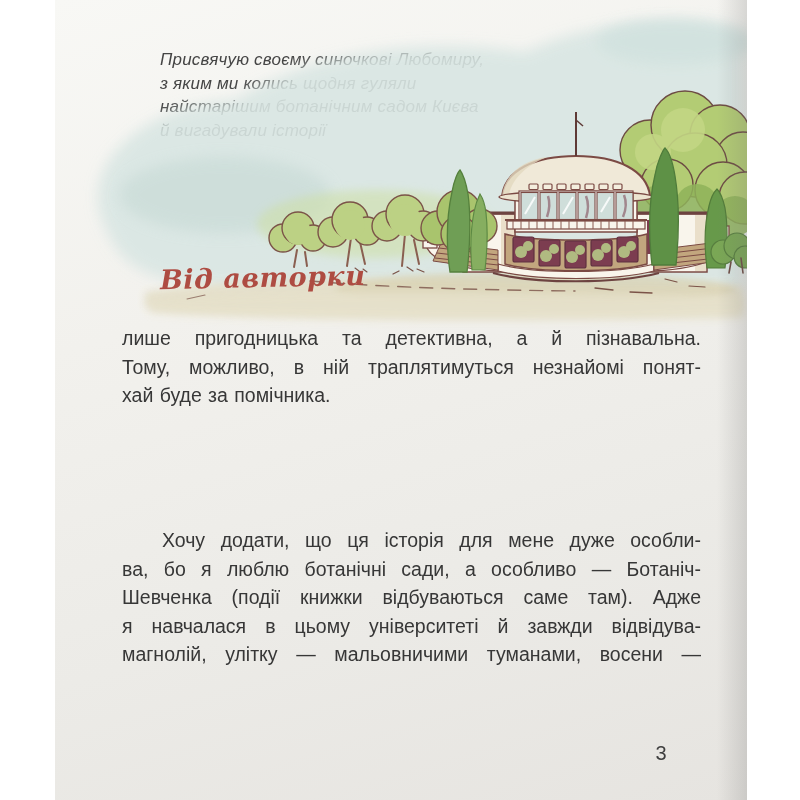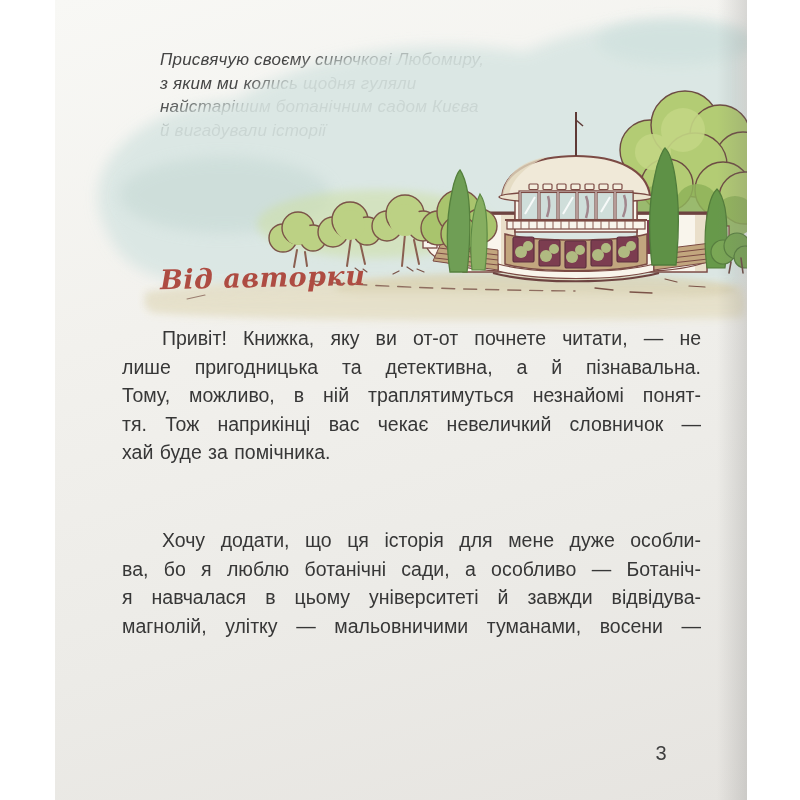--- a/index.html
+++ b/index.html
@@ -297,30 +297,29 @@
           <path d="M575,292 l22,1" stroke-width="1.3"></path>
         <path d="M610,279 l12,3" stroke-width="1.2"></path>
           <path d="M634,286 l16,1" stroke-width="1.2"></path>
         <path d="M150,295 l-18,4" stroke-width="1.1" opacity="0.7"></path>
       </g>
     </svg>
 
     <div class="heading">Від авторки</div>
 
     <div class="para para1">
-      <div class="pline first">Привіт! Книжка, яку ви от-от почнете читати, — не</div>
       <div class="pline">лише пригодницька та детективна, а й пізнавальна.</div>
       <div class="pline">Тому, можливо, в ній траплятимуться незнайомі понят-</div>
-      <div class="pline">тя. Тож наприкінці вас чекає невеличкий словничок —</div>
       <div class="pline last">хай буде за помічника.</div>
     </div>
 
     <div class="para para2">
       <div class="pline first">Хочу додати, що ця історія для мене дуже особли-</div>
       <div class="pline">ва, бо я люблю ботанічні сади, а особливо — Ботаніч-</div>
+      <div class="pline">Шевченка (події книжки відбуваються саме там). Адже</div>
       <div class="pline">я навчалася в цьому університеті й завжди відвідува-</div>
       <div class="pline">магнолій, улітку — мальовничими туманами, восени —</div>
     </div>
 
     <div class="page-num">3</div>
 
     <div class="page-edge-shade"></div>
   </div>
 </div>
 

